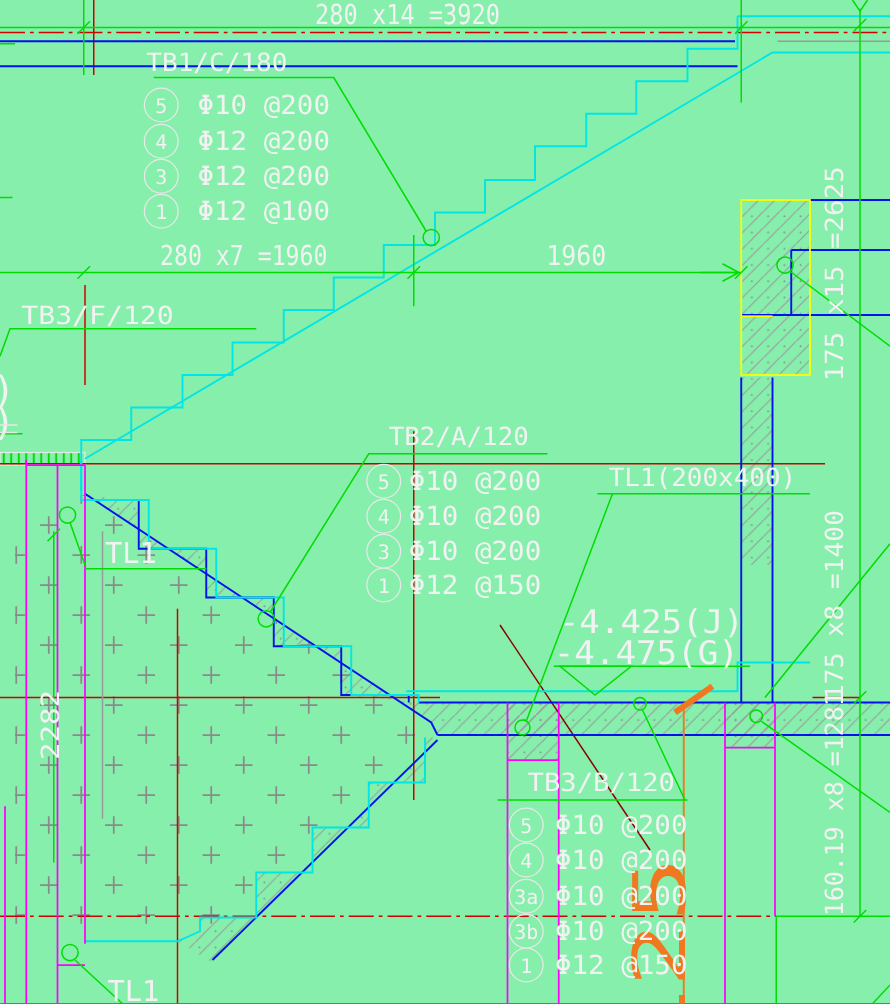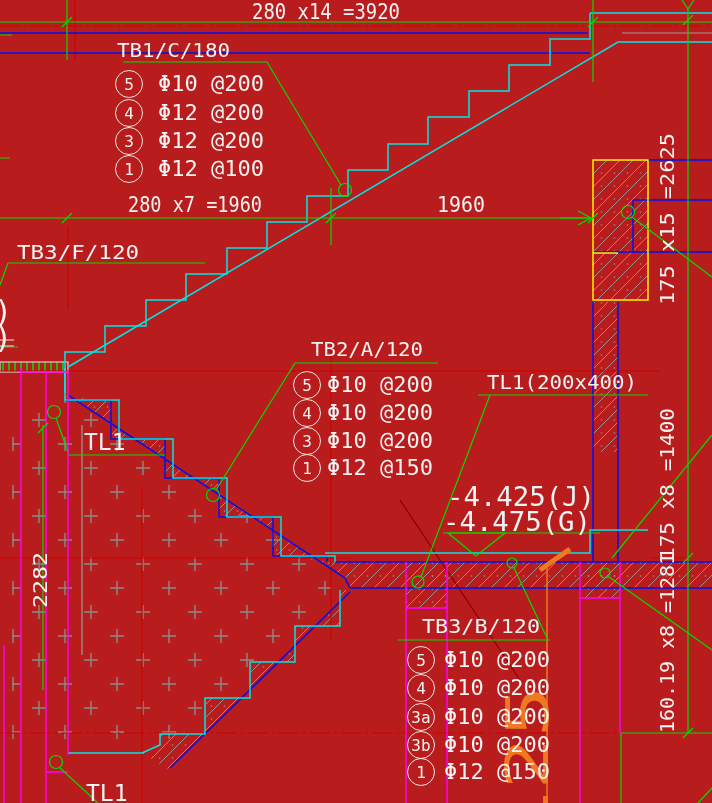--- a/index.html
+++ b/index.html
@@ -1,16 +1,16 @@
 <!DOCTYPE html>
 <html><head>
 <meta charset="utf-8">
 <style>
   html,body{margin:0;padding:0;background:#000;}
-  .stage{position:relative;width:712px;height:803px;background:#b91c1c;overflow:hidden;}
+  .stage{position:relative;width:712px;height:803px;background:#86efac;overflow:hidden;}
   svg{display:block;}
   text{font-family:"DejaVu Sans Mono","Liberation Mono",monospace;fill:#f2f2f2;}
   .torange{fill:#f07820;}
   .lab{font-size:20px;}
   .dim{font-size:22px;}
   .spec{font-size:21px;}
   .bubnum{font-size:16px;text-anchor:middle;}
   .rot{font-size:20px;}
 </style>
 </head>

